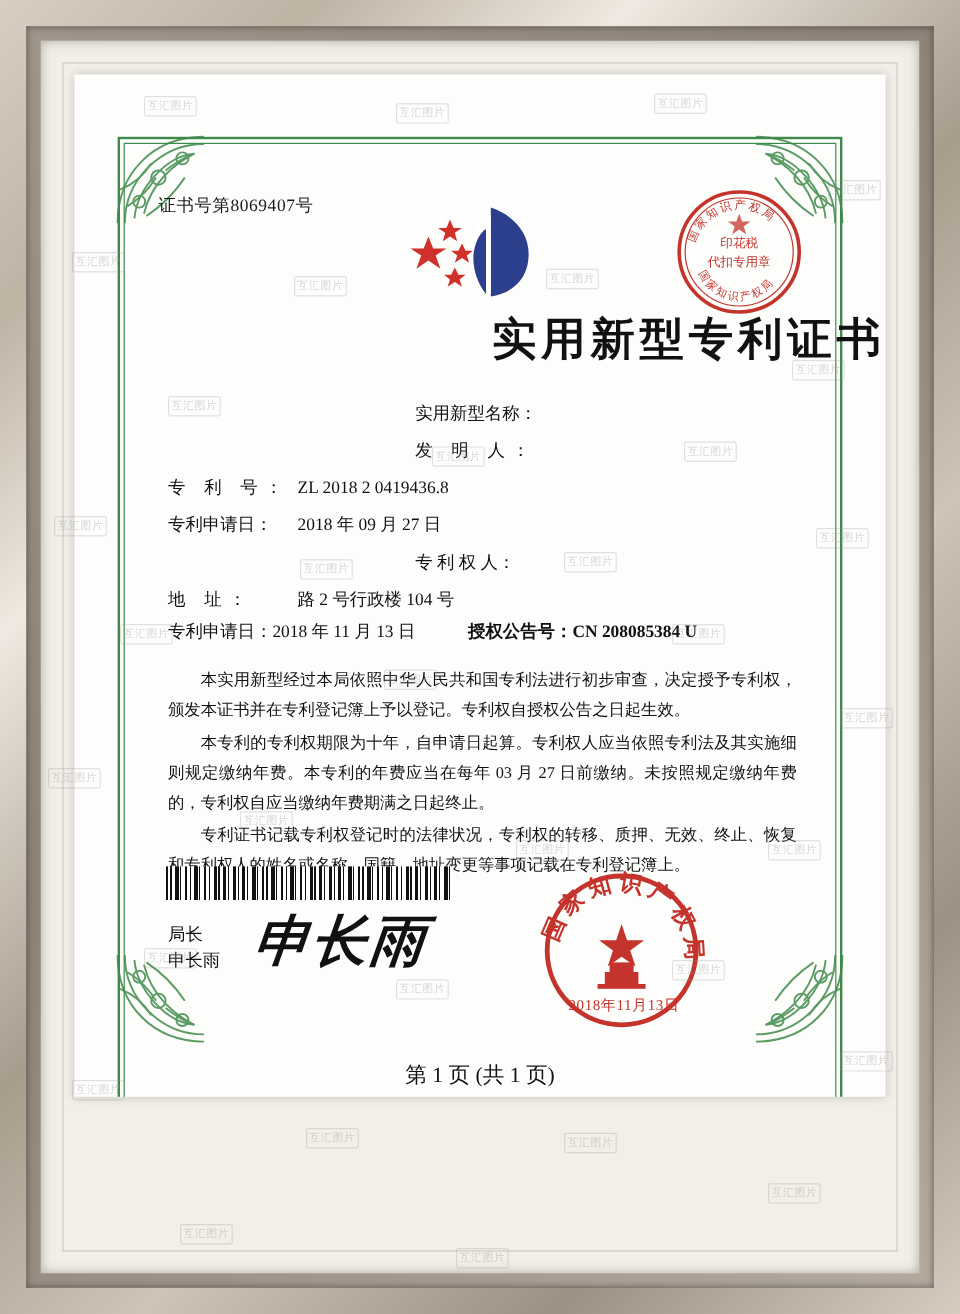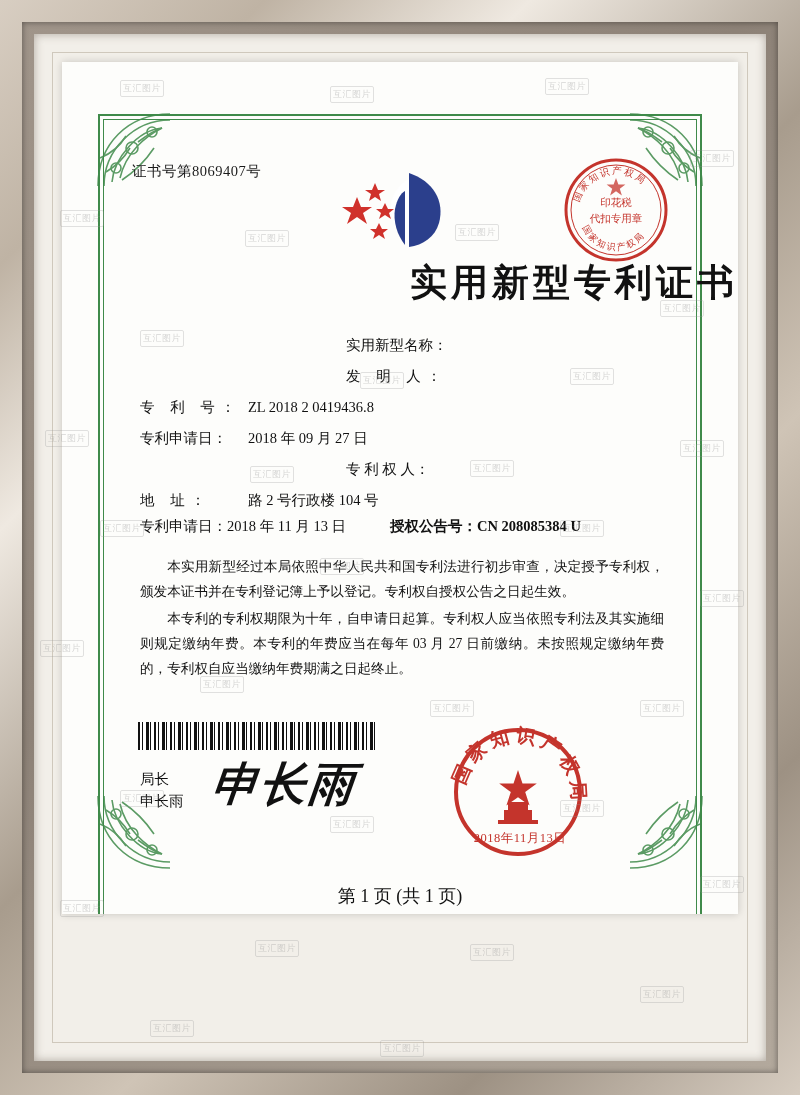--- a/index.html
+++ b/index.html
@@ -390,20 +390,21 @@
         <span>专利申请日：</span><span>2018 年 11 月 13 日</span>
       </div>
       <div class="right">
         <span>授权公告号：</span><span>CN 208085384 U</span>
       </div>
     </div>
 
     <div class="paras">
       <p>本实用新型经过本局依照中华人民共和国专利法进行初步审查，决定授予专利权，颁发本证书并在专利登记簿上予以登记。专利权自授权公告之日起生效。</p>
       <p>本专利的专利权期限为十年，自申请日起算。专利权人应当依照专利法及其实施细则规定缴纳年费。本专利的年费应当在每年 03 月 27 日前缴纳。未按照规定缴纳年费的，专利权自应当缴纳年费期满之日起终止。</p>
+      <p>专利证书记载专利权登记时的法律状况，专利权的转移、质押、无效、终止、恢复和专利权人的姓名或名称、国籍、地址变更等事项记载在专利登记簿上。</p>
     </div>
 
     <div class="barcode"></div>
 
     <div class="sig-labels">
       <div>局长</div>
       <div>申长雨</div>
     </div>
     <div class="sig-hand">申长雨</div>
 

